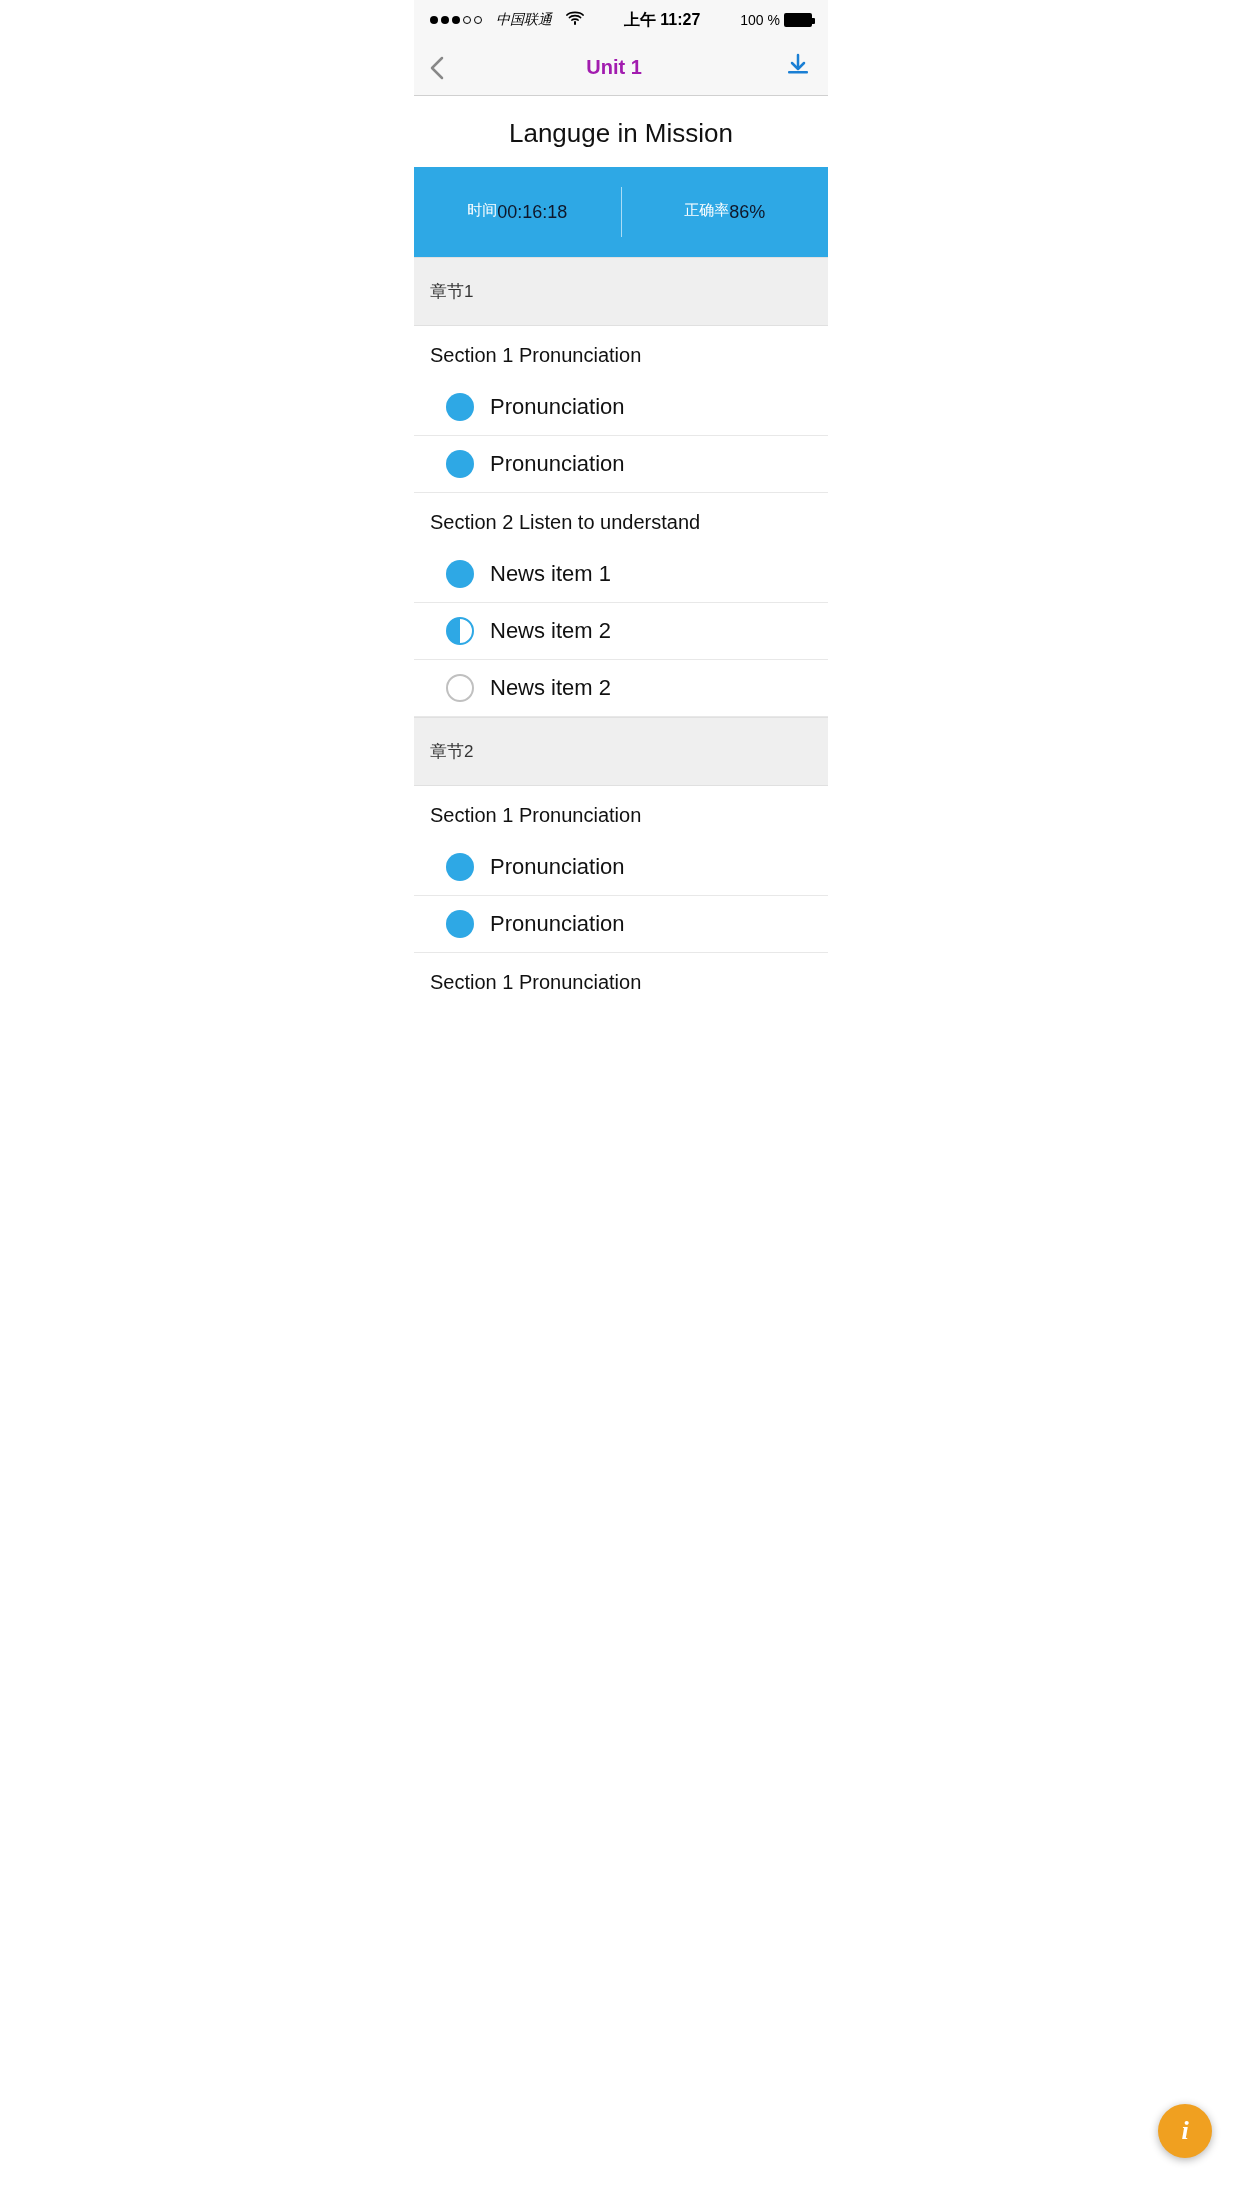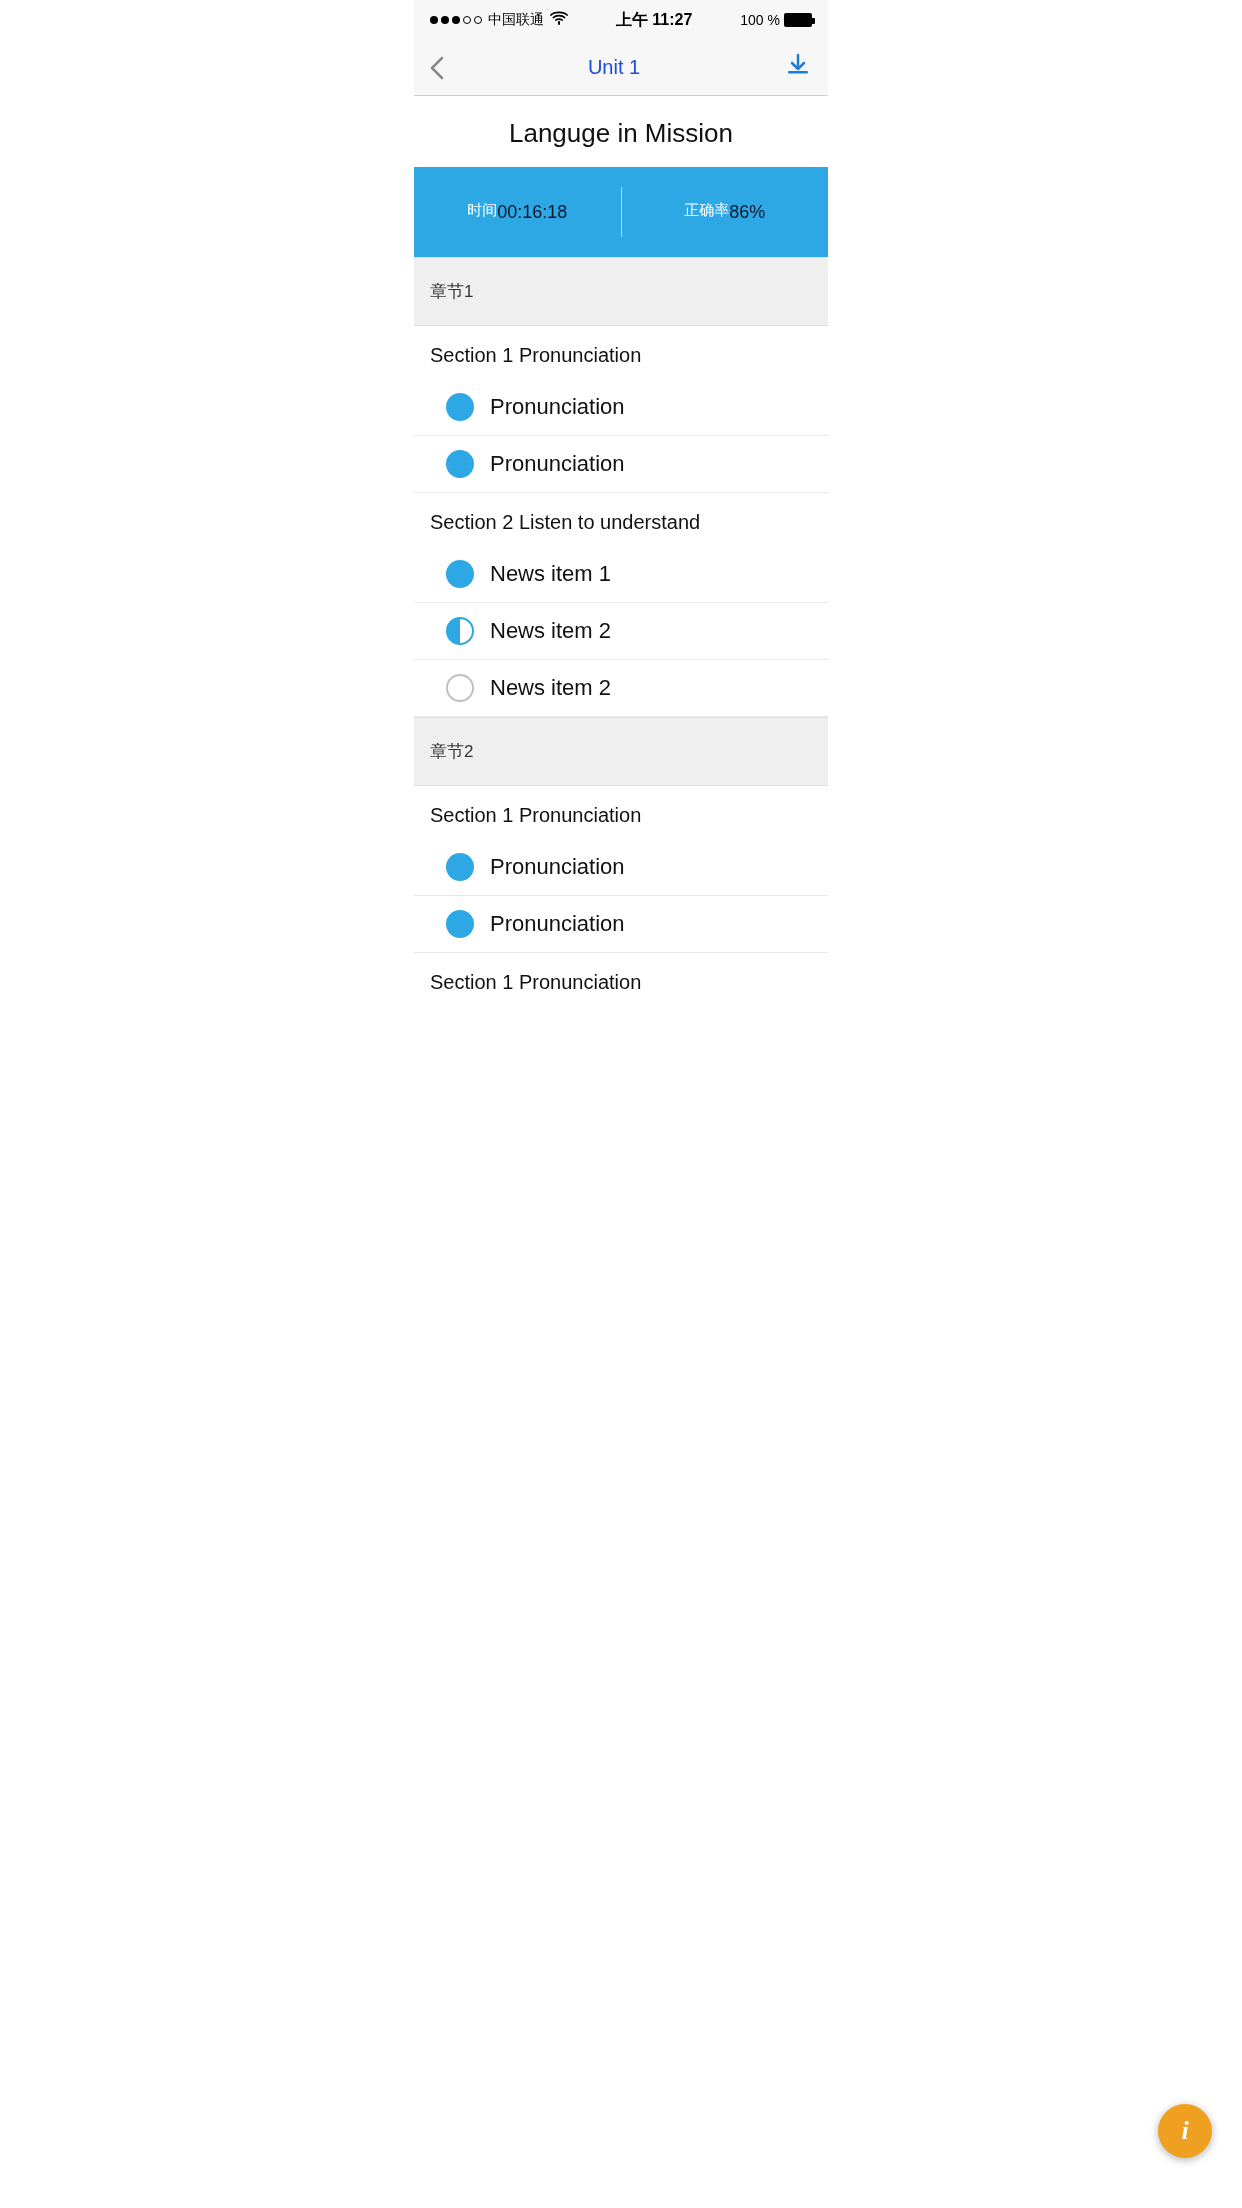--- a/index.html
+++ b/index.html
@@ -22,21 +22,22 @@
       align-items: center;
       justify-content: space-between;
       padding: 0 16px;
       font-size: 14px;
       color: #000;
     }
 
     .status-left {
       display: flex;
       align-items: center;
-      gap: 6px;
+      gap: 14px;
+      font-style: italic;
     }
 
     .signal-dots {
       display: flex;
       gap: 3px;
       align-items: center;
     }
 
     .dot {
       width: 8px;
@@ -105,22 +106,22 @@
     .nav-back {
       color: #888;
       font-size: 22px;
       cursor: pointer;
       display: flex;
       align-items: center;
     }
 
     .nav-title {
       font-size: 20px;
-      font-weight: 400;
-      color: #1d4ed8;
+      font-weight: 700;
+      color: #a21caf;
     }
 
     .nav-download {
       color: #1a7fd4;
       font-size: 20px;
       cursor: pointer;
     }
 
     
     .download-svg {

